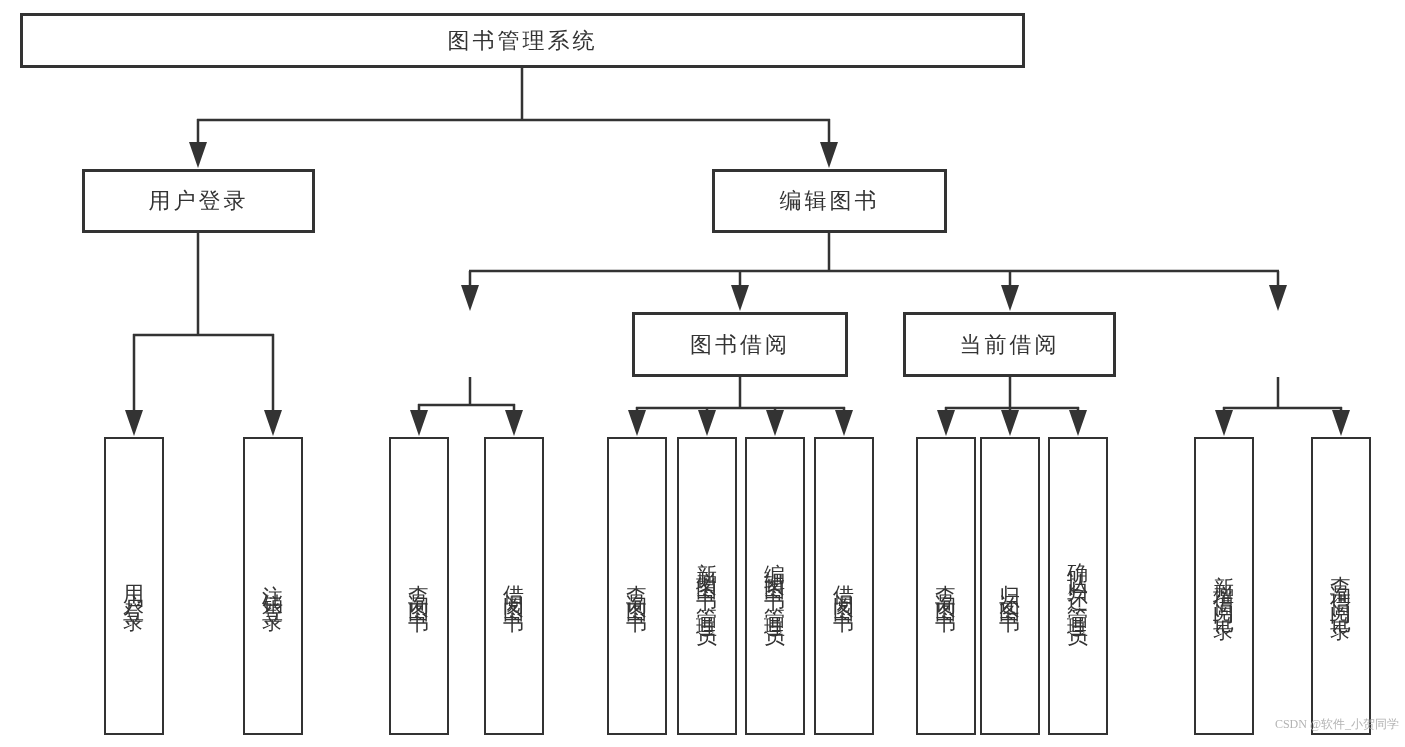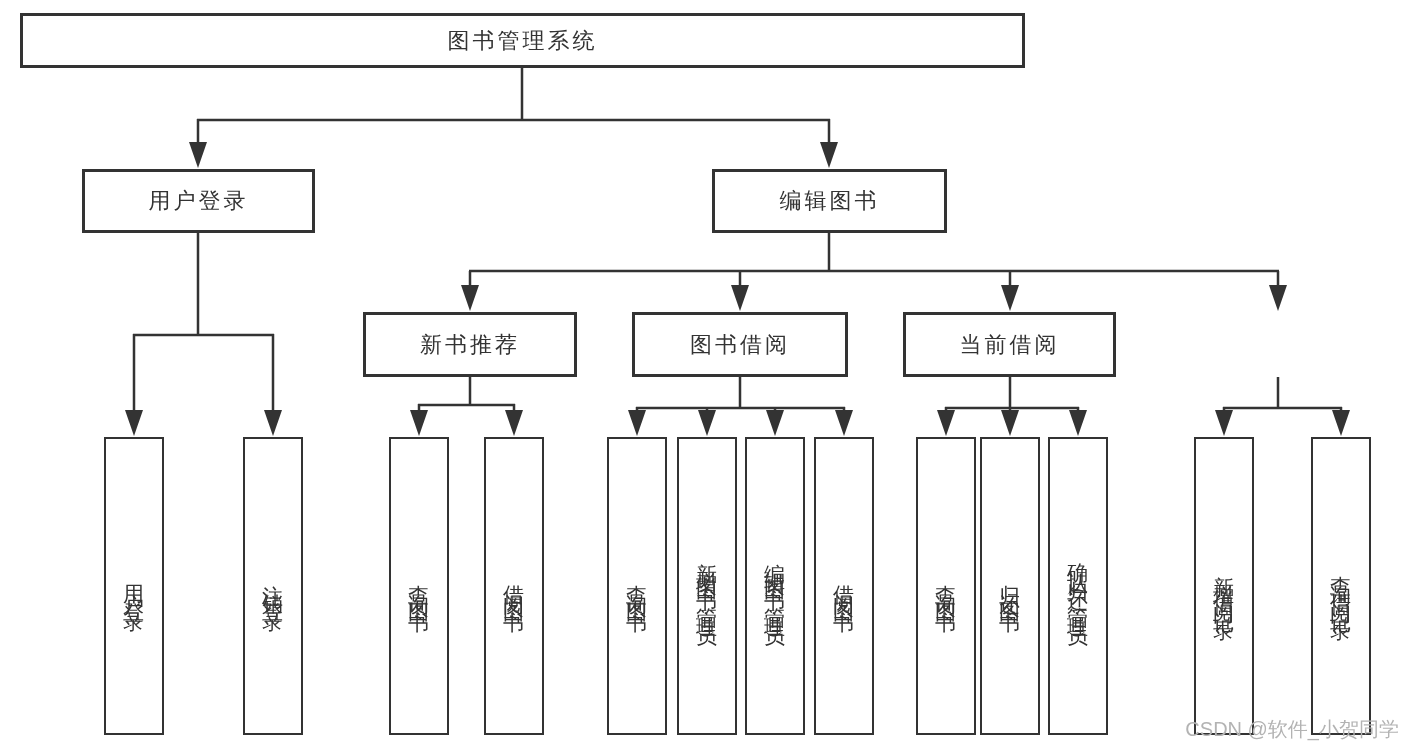--- a/index.html
+++ b/index.html
@@ -62,23 +62,24 @@
   .n-g3-2 { left: 745px; }
   .n-g3-3 { left: 814px; }
   .n-g4-0 { left: 916px; }
   .n-g4-1 { left: 980px; }
   .n-g4-2 { left: 1048px; }
   .n-g5-0 { left: 1194px; }
   .n-g5-1 { left: 1311px; }
   .watermark {
     position: absolute;
     right: 6px; top: 716px;
-    font-size: 20px;
+    font-size: 12px;
     color: #b3b3b3;
     white-space: nowrap;
+    font-family: Liberation Serif, serif;
   }
 </style>
 </head>
 <body>
 
 <div class="stage">
 
   <svg class="wires" width="1405" height="747" viewBox="0 0 1405 747" aria-hidden="true">
     <path fill="none" stroke="#333333" stroke-width="2.5" d="
       M522 68 V120
@@ -141,23 +142,20 @@
     <span>图书管理系统</span>
   </div>
 
   <div class="node h-node n-userlogin">
     <span>用户登录</span>
   </div>
   <div class="node h-node n-bookmgmt">
     <span>编辑图书</span>
   </div>
 
-  <div class="node h-node n-recommend">
-    <span>新书推荐</span>
-  </div>
   <div class="node h-node n-current">
     <span>当前借阅</span>
   </div>
   <div class="node h-node n-borrow">
     <span>图书借阅</span>
   </div>
 
   <div class="node v-node n-ul-0">
     <span class="vtxt">用户登录</span>
   </div>

